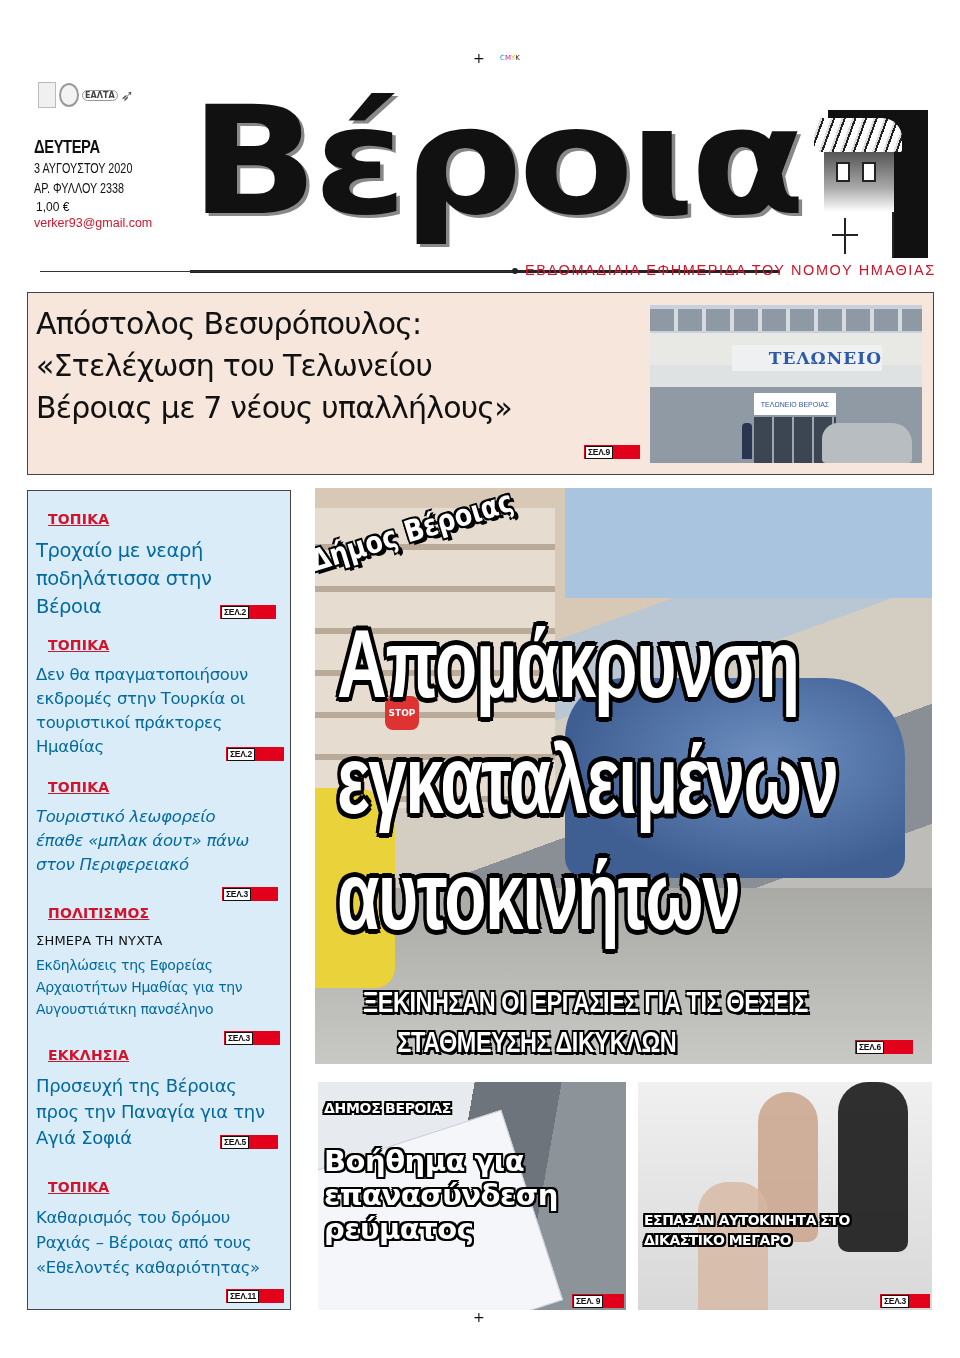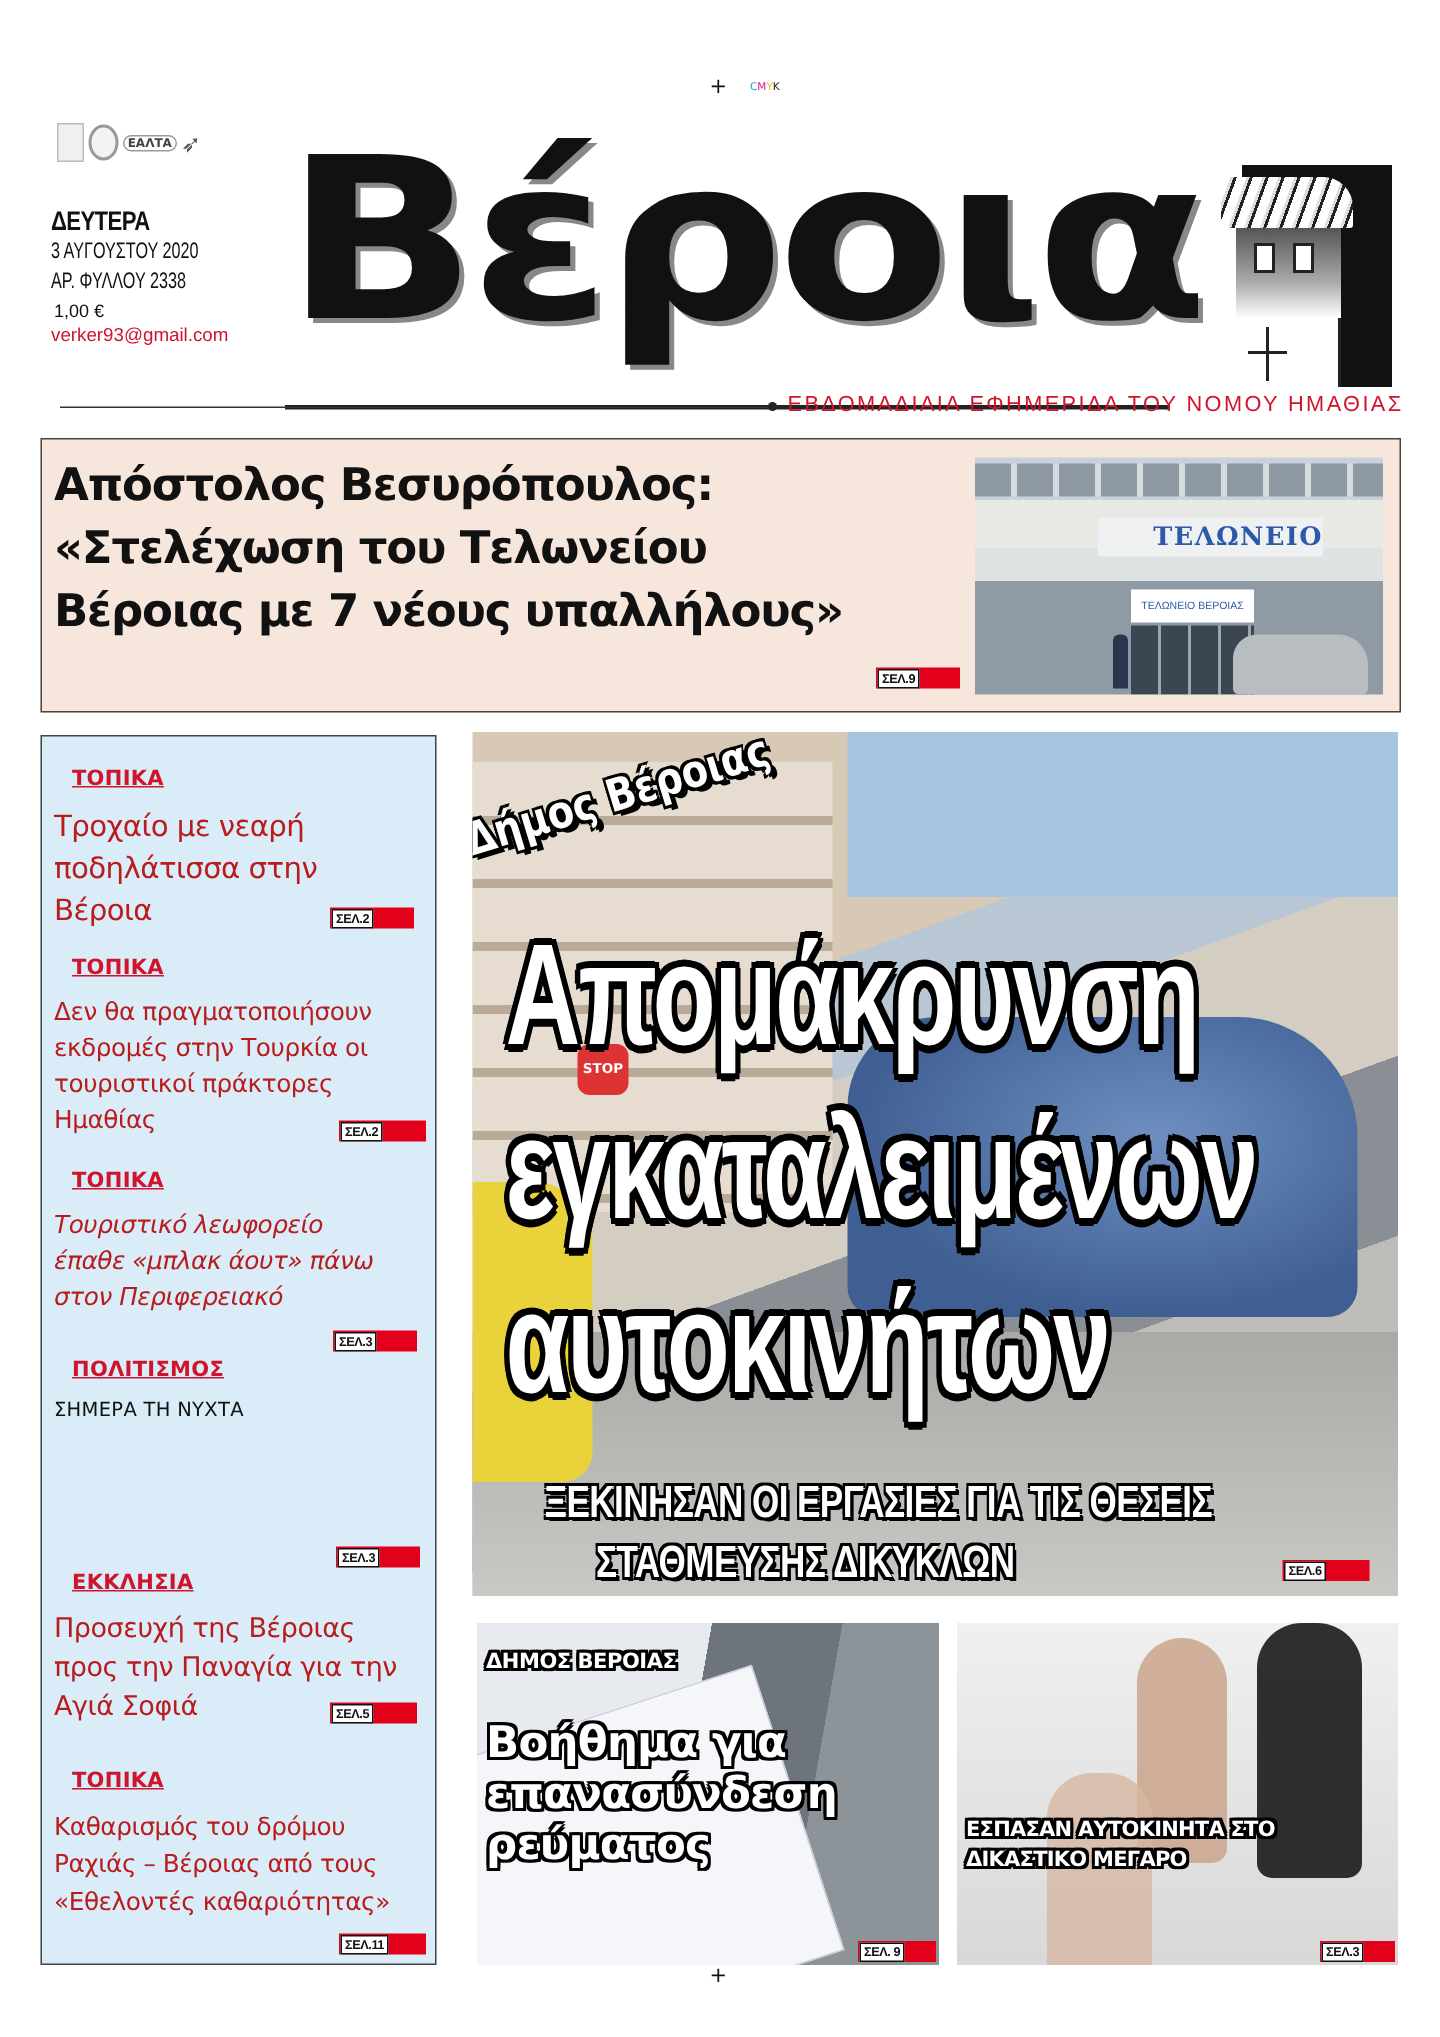--- a/index.html
+++ b/index.html
@@ -35,37 +35,37 @@
   .house .base { position:absolute; left:-4px; top:102px; width: 70px; height: 46px; background:#fff; border-right:2px solid #222; }
   .house .base::before { content:""; position:absolute; left:20px; top:6px; width:2px; height:36px; background:#222; }
   .house .base::after { content:""; position:absolute; left:8px; top:22px; width:26px; height:2px; background:#222; }
 
   .rule-line { left: 40px; top: 271px; width: 474px; height: 1px; background: #333; }
   .rule-dot { left: 512px; top: 268px; width: 6px; height: 6px; border-radius: 50%; background:#222; }
   .tagline { left: 525px; top: 262px; font-family: "Liberation Sans", sans-serif; font-size: 14.5px; color: #d0142c; letter-spacing: 1.6px; white-space: nowrap; }
 
   
   .top-story { left: 27px; top: 292px; width: 907px; height: 183px; background: #f6e6dc; border: 1.5px solid #444; }
-  .top-story .headline { position:absolute; left: 8px; top: 10px; width: 600px; font-family: "DejaVu Sans", sans-serif; font-weight: bold; font-size: 30px; line-height: 42px; letter-spacing: -0.8px; color:#111; }
+  .top-story .headline { position:absolute; left: 8px; top: 10px; width: 600px; font-family: "DejaVu Sans", sans-serif; font-weight: normal; font-size: 30px; line-height: 42px; letter-spacing: -0.8px; color:#111; }
   .page-tag { position: absolute; height: 14px; background: #e3001b; display:flex; align-items:center; }
   .page-tag span { background:#fff; color:#111; font-family:"Liberation Sans", sans-serif; font-size: 8.5px; line-height: 11px; padding: 0 2px; margin-left: 1px; border:1px solid #111; font-weight:bold; letter-spacing:-0.3px; }
 
   .customs-photo { position:absolute; left: 622px; top: 12px; width: 272px; height: 158px; background: linear-gradient(#c9d2dc 0 18%, #e8e8e4 18% 38%, #dfe2e2 38% 52%, #8f9aa4 52% 100%); overflow:hidden; }
   .customs-photo .winrow { position:absolute; left: 0; top: 4px; width: 100%; height: 22px; background: repeating-linear-gradient(90deg, #7f8b96 0 24px, #d8dde0 24px 28px); opacity:0.8; }
   .customs-photo .sign { position:absolute; left: 82px; top: 40px; width: 150px; height: 26px; background:#eef0f2; color:#2d5aa8; font-family:"DejaVu Serif", serif; font-weight:bold; font-size: 17px; text-align:right; line-height:26px; letter-spacing:1px; }
   .customs-photo .sign2 { position:absolute; left: 104px; top: 88px; width: 82px; height: 22px; background:#fff; color:#2d5aa8; font-family:"Liberation Sans", sans-serif; font-size: 7px; text-align:center; padding-top:8px; }
   .customs-photo .door { position:absolute; left: 104px; top: 112px; width: 82px; height: 46px; background: repeating-linear-gradient(90deg, #3b4652 0 18px, #9aa6b0 18px 20px); }
   .customs-photo .car { position:absolute; right: 10px; top: 118px; width: 90px; height: 40px; background:#b8bdc2; border-radius: 16px 20px 4px 4px; }
   .customs-photo .person { position:absolute; left: 92px; top: 118px; width: 10px; height: 36px; background:#2a3650; border-radius:4px 4px 0 0; }
 
   
   .sidebar { left: 27px; top: 490px; width: 264px; height: 820px; background: #d9ecf8; border: 1.5px solid #444; }
   .s-item { position:absolute; left: 8px; width: 250px; }
   .s-cat { font-family: "DejaVu Sans", sans-serif; font-weight: bold; font-size: 14px; color: #d0142c; text-decoration: underline; padding-left: 12px; letter-spacing: 0.2px; }
-  .s-title { font-family: "DejaVu Sans", sans-serif; font-size: 19.5px; line-height: 28px; color:#b91c1c; margin-top: 10px; letter-spacing: -0.4px; }
+  .s-title { font-family: "DejaVu Sans", sans-serif; font-size: 19.5px; line-height: 28px; color:#0369a1; margin-top: 10px; letter-spacing: -0.4px; }
   .s-title.sm { font-size: 16.5px; line-height: 24px; letter-spacing: -0.3px; }
   .s-kicker { font-family: "DejaVu Sans", sans-serif; font-size: 13px; color:#111; margin-top: 12px; letter-spacing: 0.2px; }
 
   
   .lead { left: 315px; top: 488px; width: 617px; height: 576px; overflow: hidden;
           background:
             linear-gradient(180deg, rgba(0,0,0,0) 0 60%, rgba(0,0,0,0) 60%),
             linear-gradient(160deg, #d8c9b6 0 30%, #b9c6d3 30% 40%, #d4cdc2 40% 55%, #8a8f96 55% 70%, #bdbcb8 70% 100%); }
   .lead .sky { position:absolute; left: 250px; top: 0; width: 367px; height: 110px; background:#a9c4de; }
   .lead .bldg { position:absolute; left: 0; top: 20px; width: 240px; height: 300px; background: repeating-linear-gradient(180deg, #e6ddd0 0 36px, #b9ab98 36px 42px); }
@@ -174,20 +174,21 @@
     <div class="s-cat">ΤΟΠΙΚΑ</div>
     <div class="s-title sm" style="width:230px;font-style:italic;">Τουριστικό λεωφορείο έπαθε «μπλακ άουτ» πάνω στον Περιφερειακό</div>
   </div>
   <div class="page-tag" style="left:194px; top:396px; width:56px;">
       <span>ΣΕΛ.3</span>
     </div>
 
   <div class="s-item" style="top:414px;">
     <div class="s-cat">ΠΟΛΙΤΙΣΜΟΣ</div>
     <div class="s-kicker">ΣΗΜΕΡΑ ΤΗ ΝΥΧΤΑ</div>
+    <div class="s-title sm" style="font-size:14px; line-height:22px; margin-top:6px;">Εκδηλώσεις της Εφορείας Αρχαιοτήτων Ημαθίας για την Αυγουστιάτικη πανσέληνο</div>
   </div>
   <div class="page-tag" style="left:196px; top:540px; width:56px;">
       <span>ΣΕΛ.3</span>
     </div>
 
   <div class="s-item" style="top:556px;">
     <div class="s-cat">ΕΚΚΛΗΣΙΑ</div>
     <div class="s-title sm" style="font-size:18px; line-height:26px; width:235px;">Προσευχή της Βέροιας προς την Παναγία για την Αγιά Σοφιά</div>
   </div>
   <div class="page-tag" style="left:192px; top:644px; width:58px;">

